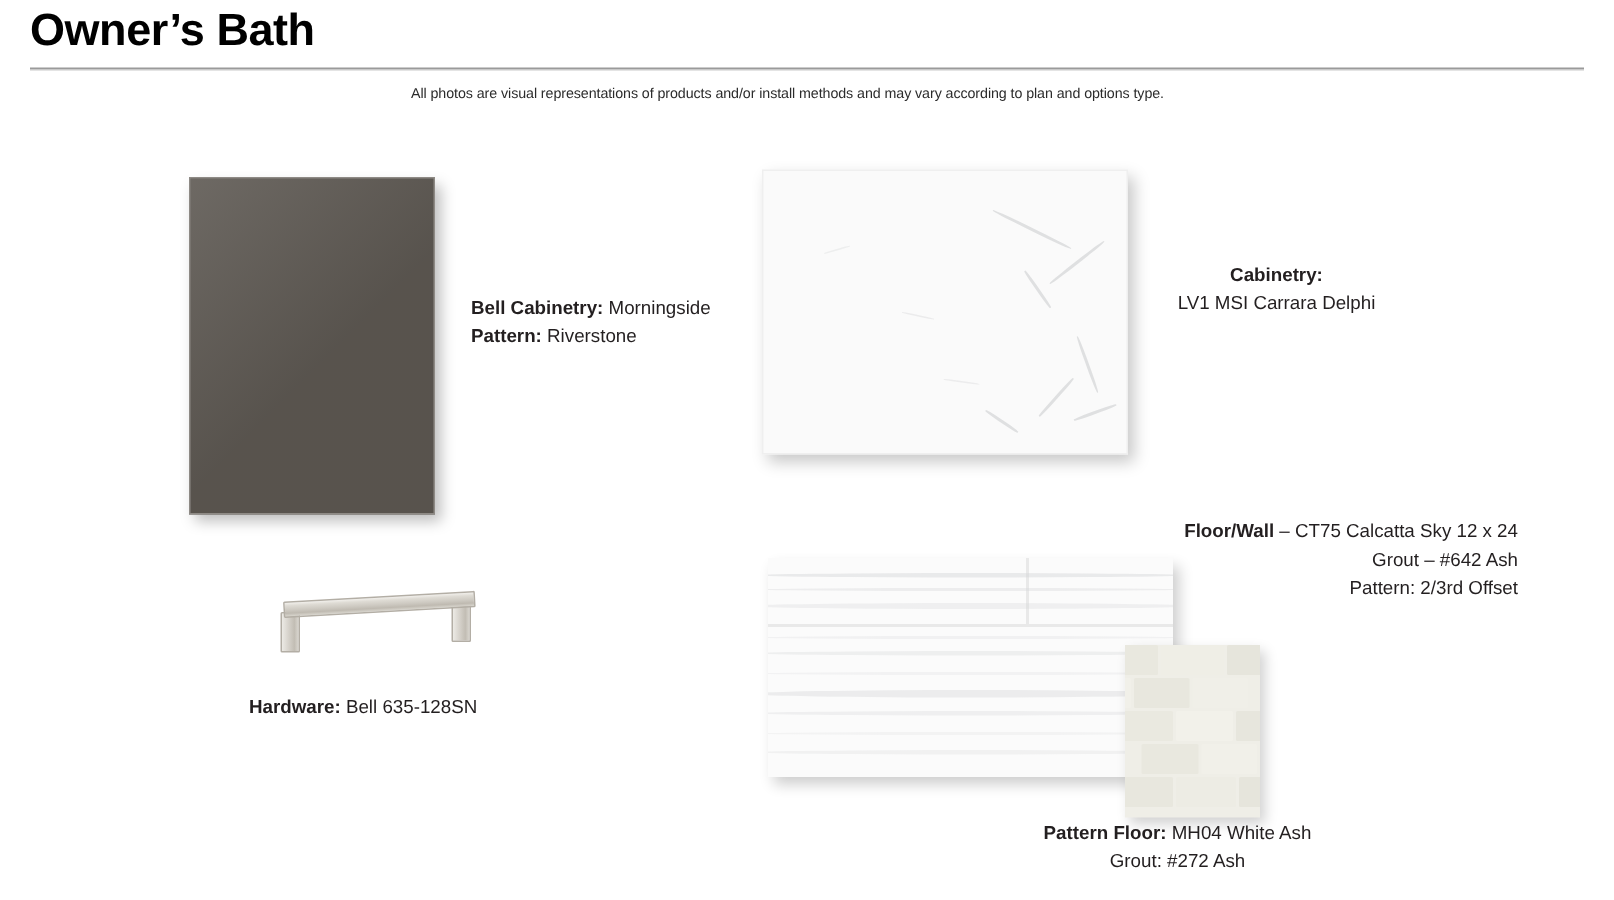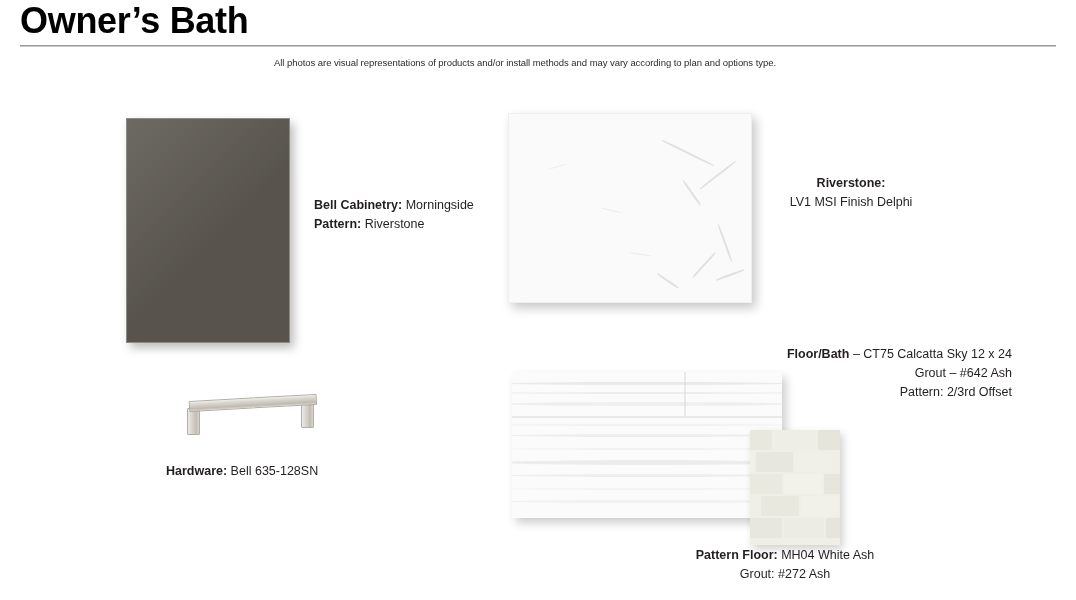--- a/index.html
+++ b/index.html
@@ -14,21 +14,21 @@
     overflow: hidden;
     font-family: "Liberation Sans", sans-serif;
     color: #231f20;
   }
 
   
   #page-title {
     position: absolute;
     left: 20px;
     top: 1px;
-    font-size: 36px;
+    font-size: 30px;
     font-weight: bold;
     letter-spacing: -0.3px;
     color: #000000;
     line-height: 40px;
     white-space: nowrap;
   }
   #title-rule {
     position: absolute;
     left: 20px;
     top: 45px;
@@ -204,22 +204,22 @@
   <div class="vein-line" style="left:196px;top:128px;width:40px;height:2px;transform:rotate(70deg);"></div>
   <div class="vein-line" style="left:178px;top:150px;width:34px;height:1.5px;transform:rotate(-48deg);"></div>
   <div class="vein-line" style="left:146px;top:166px;width:26px;height:1.5px;transform:rotate(34deg);"></div>
   <div class="vein-line" style="left:206px;top:160px;width:30px;height:1.5px;transform:rotate(-20deg);"></div>
   <div class="vein-line" style="left:92px;top:96px;width:22px;height:1px;opacity:.3;transform:rotate(12deg);"></div>
   <div class="vein-line" style="left:40px;top:52px;width:18px;height:1px;opacity:.25;transform:rotate(-16deg);"></div>
   <div class="vein-line" style="left:120px;top:140px;width:24px;height:1px;opacity:.28;transform:rotate(8deg);"></div>
 </div>
 
 <div class="caption" id="countertop-caption">
-  <div class="lbl">Riverstone:</div>
-  <div>LV1 MSI Finish Delphi</div>
+  <div class="lbl">Cabinetry:</div>
+  <div>LV1 MSI Carrara Delphi</div>
 </div>
 
 <div id="hardware-pull">
   <div class="pull-post left"></div>
   <div class="pull-post right"></div>
   <div class="pull-bar"></div>
 </div>
 
 <div class="caption" id="hardware-caption">
   <div>
@@ -237,21 +237,21 @@
   <div class="tile-vein" style="top:62px;height:3px;opacity:.32;"></div>
   <div class="tile-vein" style="top:76px;height:2px;opacity:.22;"></div>
   <div class="tile-vein" style="top:88px;height:5px;opacity:.38;"></div>
   <div class="tile-vein" style="top:102px;height:3px;opacity:.30;"></div>
   <div class="tile-vein" style="top:116px;height:2px;opacity:.20;"></div>
   <div class="tile-vein" style="top:128px;height:3px;opacity:.26;"></div>
 </div>
 
 <div class="caption" id="floorwall-caption">
   <div>
-    <span class="lbl">Floor/Bath</span><span> – CT75 Calcatta Sky 12 x 24</span>
+    <span class="lbl">Floor/Wall</span><span> – CT75 Calcatta Sky 12 x 24</span>
   </div>
   <div>Grout – #642 Ash</div>
   <div>Pattern: 2/3rd Offset</div>
 </div>
 
 <div class="swatch" id="mosaic-swatch">
   <div class="mosaic-row" style="top:0px;">
     <div class="mosaic-tile" style="width:40px;background:#e9e8df;"></div>
     <div class="mosaic-tile" style="width:46px;background:#efeee6;"></div>
     <div class="mosaic-tile" style="width:40px;background:#e6e5dc;"></div>

